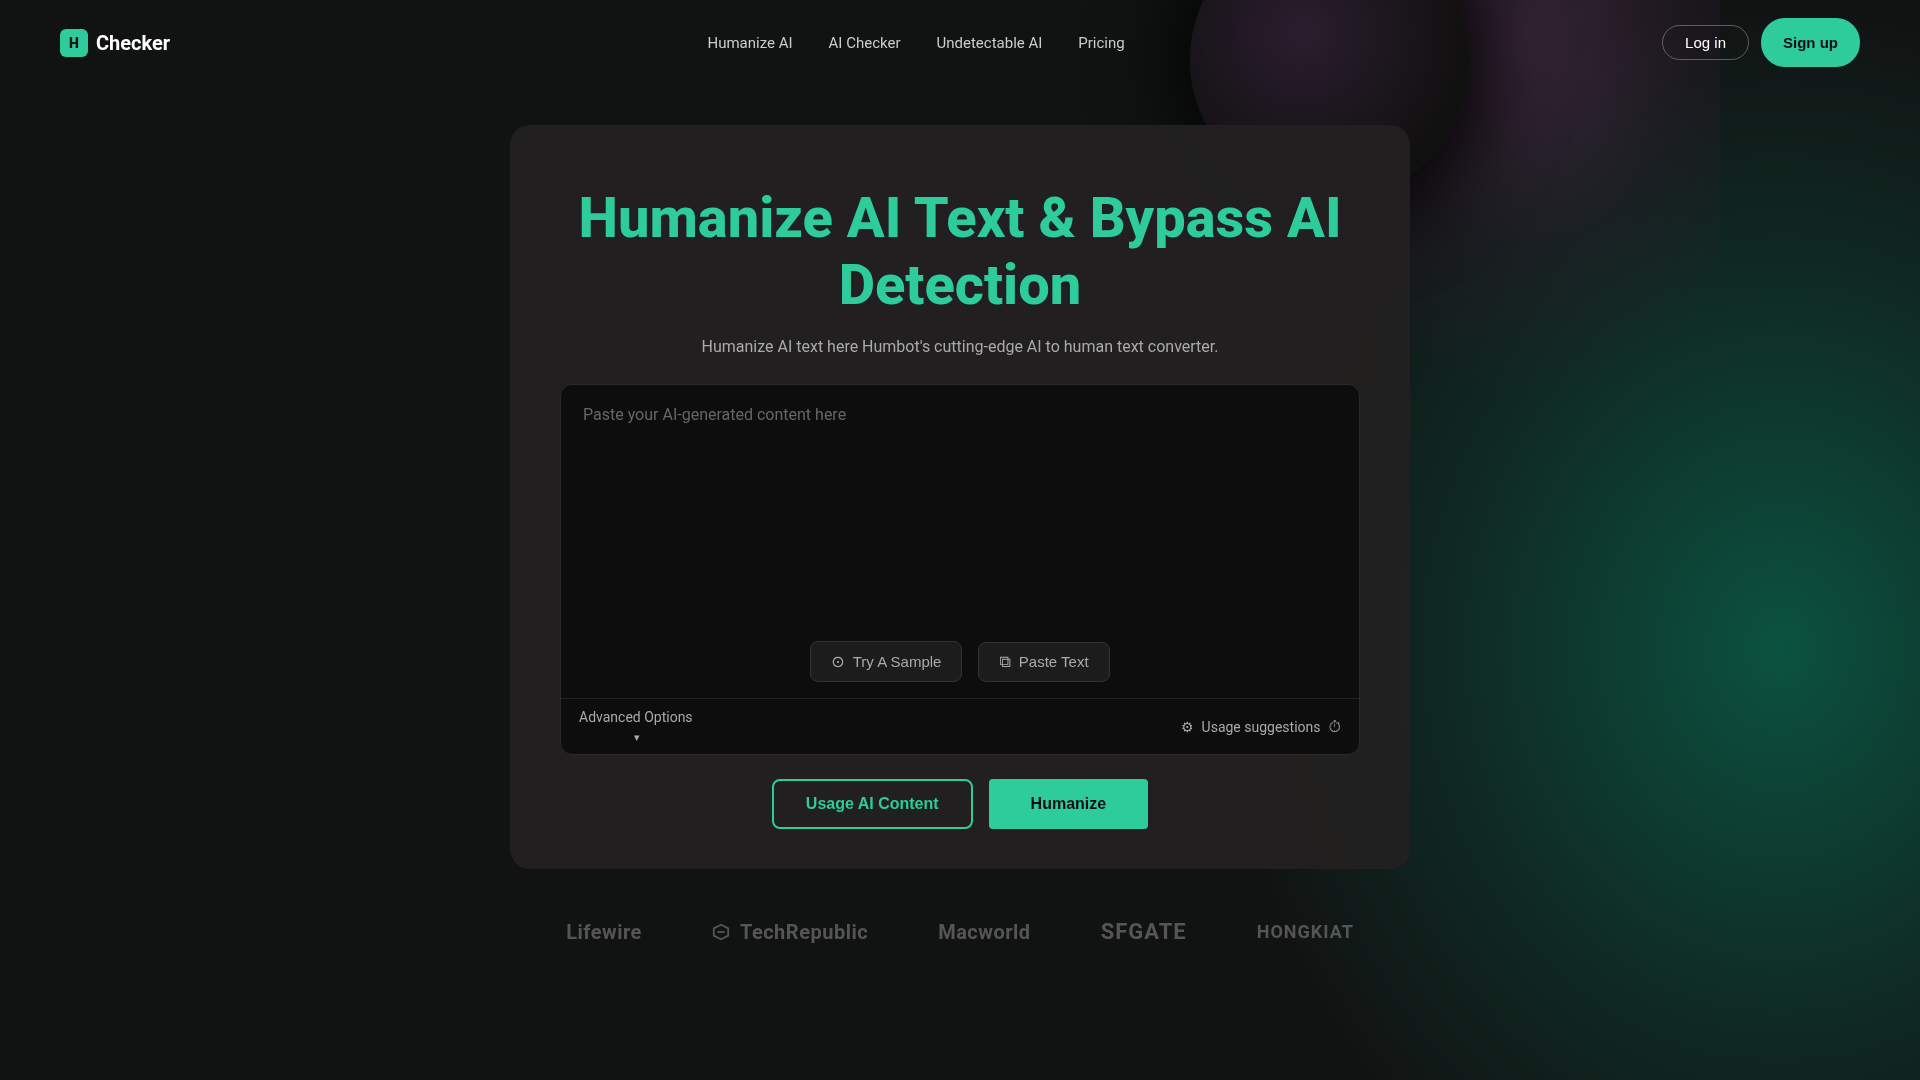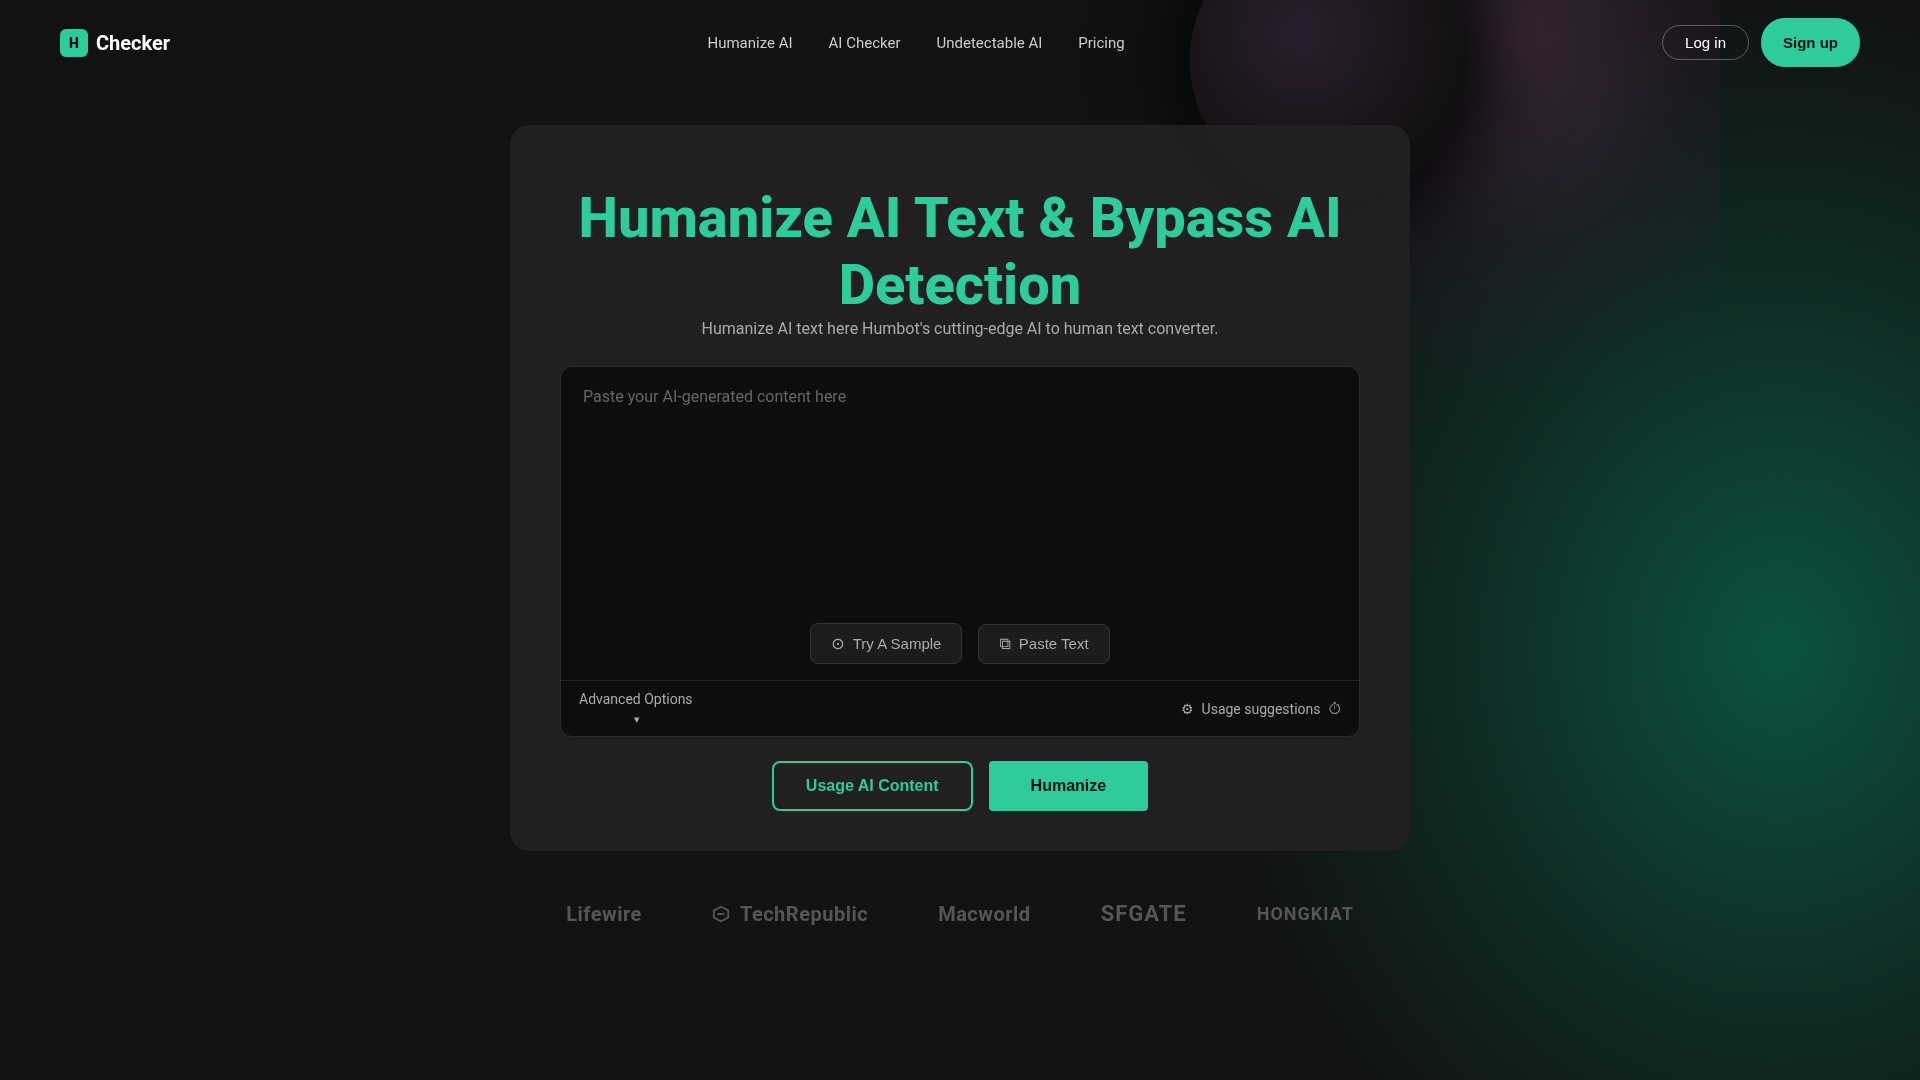--- a/index.html
+++ b/index.html
@@ -140,20 +140,21 @@
       flex-direction: column;
       align-items: center;
     }
 
     .hero-title {
       font-size: 56px;
       font-weight: 800;
       color: #2ecc9a;
       text-align: center;
       line-height: 1.2;
+      margin-bottom: 18px;
     }
 
     .hero-subtitle {
       font-size: 16px;
       color: #aaa;
       text-align: center;
       margin-bottom: 28px;
     }
 
     

